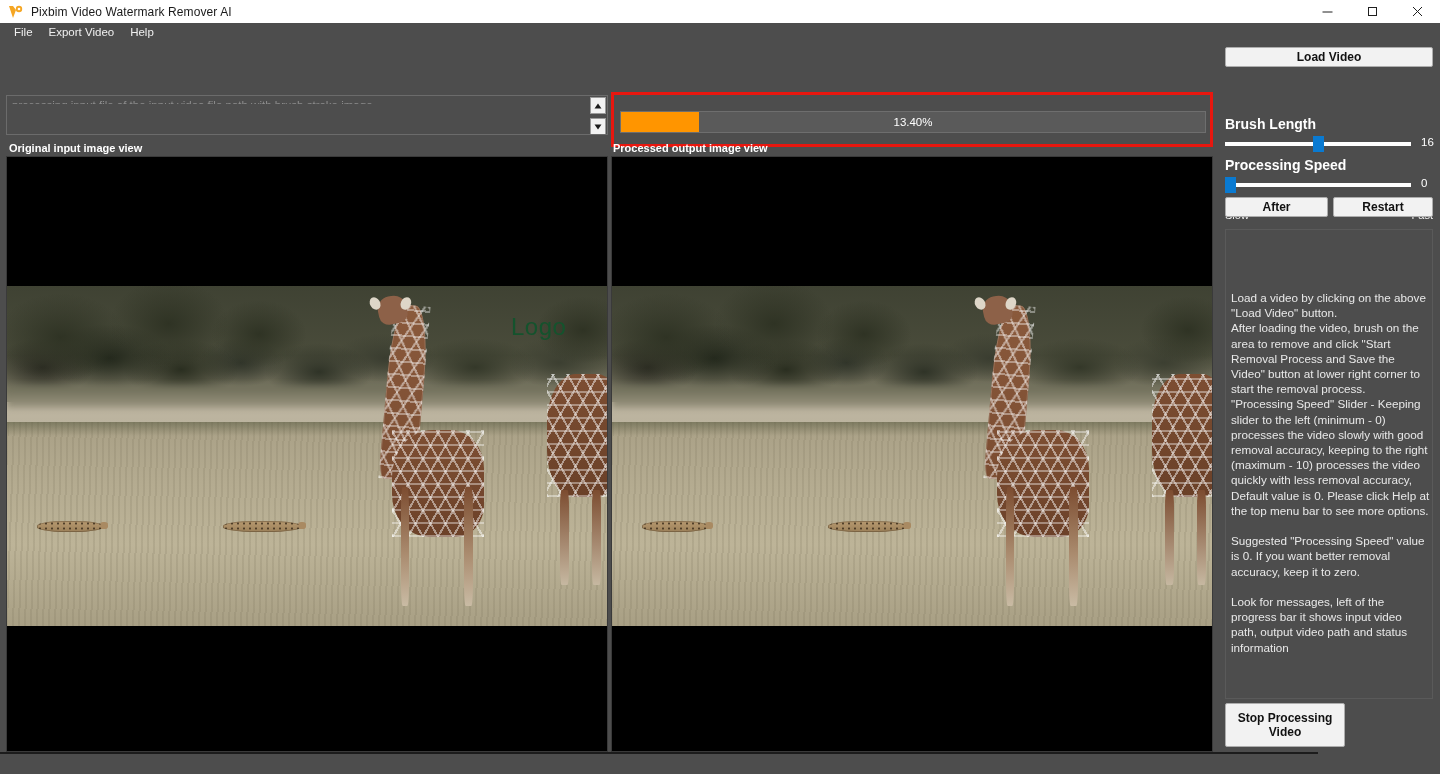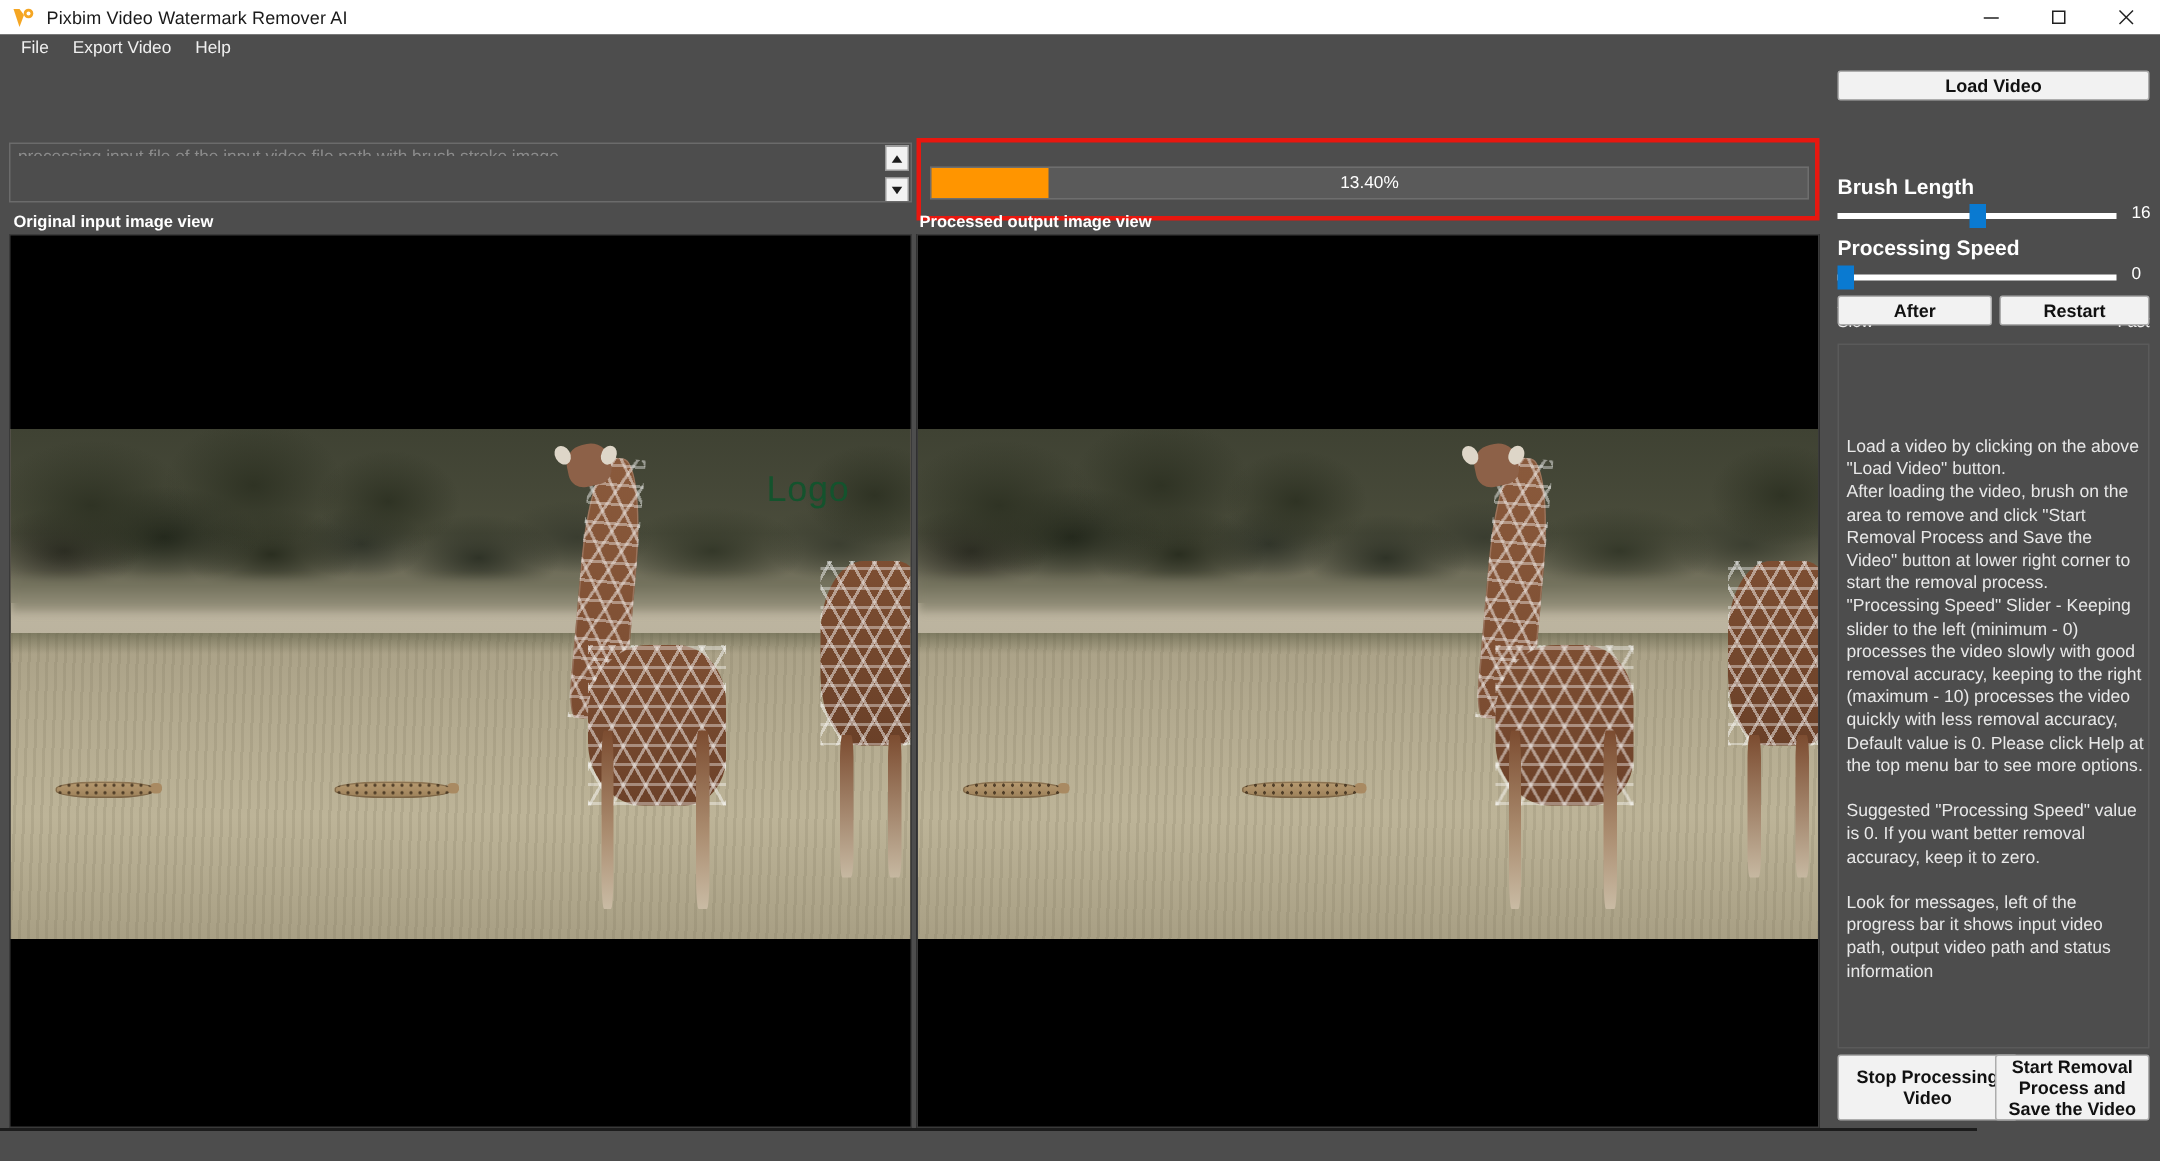--- a/index.html
+++ b/index.html
@@ -463,21 +463,18 @@
 "Processing Speed" Slider - Keeping slider to the left (minimum - 0) processes the video slowly with good removal accuracy, keeping to the right (maximum - 10) processes the video quickly with less removal accuracy, Default value is 0. Please click Help at the top menu bar to see more options.
 
 Suggested "Processing Speed" value is 0. If you want better removal accuracy, keep it to zero.
 
 Look for messages, left of the progress bar it shows input video path, output video path and status information</div>
     </div>
 
     <div class="btn stop-btn">
       <span style="display:block;">Stop Processing Video</span>
     </div>
-    <div class="btn start-btn">
-      <span style="display:block;">Start Removal Process and Save the Video</span>
-    </div>
   </div>
 
   <div class="bottombar">
     <div class="seam"></div>
   </div>
 </div>
 
 </body></html>

